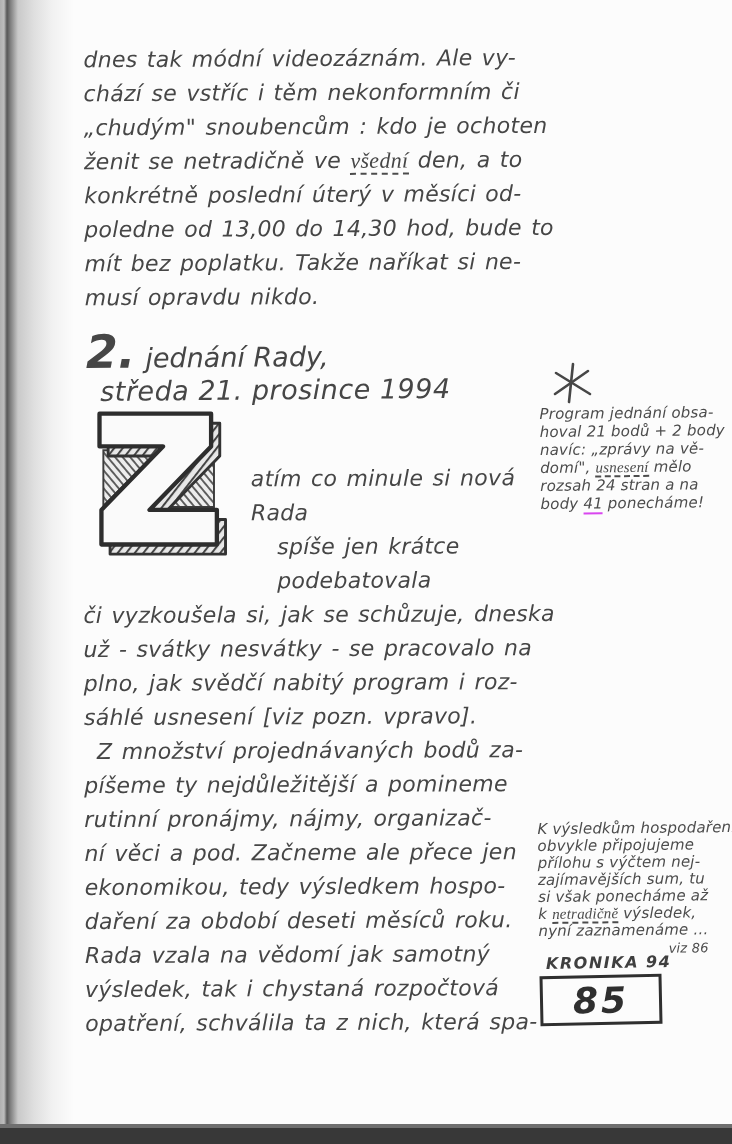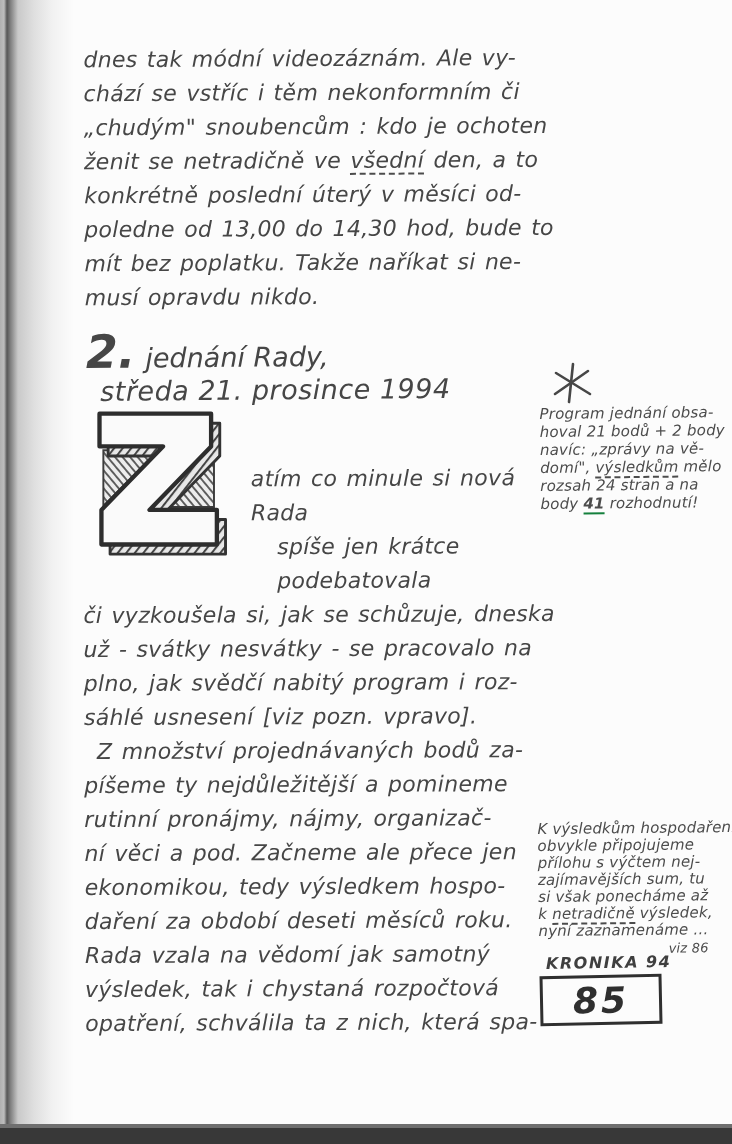--- a/index.html
+++ b/index.html
@@ -32,22 +32,22 @@
 
   .bodytext{
     position:absolute;left:84px;top:462px;width:486px;
     font-size:22px;line-height:34px;letter-spacing:.3px;word-spacing:2px;
     transform:rotate(-.25deg);
   }
   .indent-z1{padding-left:168px;}
   .indent-z2{padding-left:194px;}
   .indent-sm{padding-left:13px;}
 
-  .u-dash{border-bottom:2px dashed #4c4c4c;}
-  .u-solid{border-bottom:2px solid #15803d;font-weight:bold;}
+  .u-dash{border-bottom:2px dashed #4c4c4c;font-family:Liberation Serif, serif;}
+  .u-solid{border-bottom:2px solid #d946ef;}
 
   .asterisk{position:absolute;left:552px;top:362px;width:40px;height:42px;}
   .mnote{font-size:15px;line-height:18px;letter-spacing:.2px;color:#4c4c4c;}
   .mnote1{position:absolute;left:540px;top:404px;width:194px;transform:rotate(-.6deg);}
   .mnote2{position:absolute;left:538px;top:820px;width:200px;line-height:17px;transform:rotate(-.6deg);}
   .mnote-ref{font-size:13px;text-align:right;padding-right:30px;margin-top:1px;}
 
   .kronika{
     position:absolute;left:546px;top:953px;
     font-size:16px;font-weight:bold;letter-spacing:1.5px;color:#3f3f3f;
@@ -134,23 +134,23 @@
         <line x1="4" y1="11" x2="38" y2="32"></line>
         <line x1="36" y1="9" x2="3" y2="32"></line>
       </g>
     </svg>
   </div>
 
   <div class="mnote mnote1 hand">
     <div>Program jednání obsa-</div>
     <div>hoval 21 bodů + 2 body</div>
     <div>navíc: „zprávy na vě-</div>
-    <div><span>domí", </span><span class="u-dash">výsledkům</span><span> mělo</span></div>
+    <div><span>domí", </span><span class="u-dash">usnesení</span><span> mělo</span></div>
     <div>rozsah 24 stran a na</div>
-    <div><span>body </span><span class="u-solid">41</span><span> rozhodnutí!</span></div>
+    <div><span>body </span><span class="u-solid">41</span><span> ponecháme!</span></div>
   </div>
 
   <div class="mnote mnote2 hand">
     <div>K výsledkům hospodaření</div>
     <div>obvykle připojujeme</div>
     <div>přílohu s výčtem nej-</div>
     <div>zajímavějších sum, tu</div>
     <div>si však ponecháme až</div>
     <div><span>k </span><span class="u-dash">netradičně</span><span> výsledek,</span></div>
     <div>nyní zaznamenáme ...</div>

